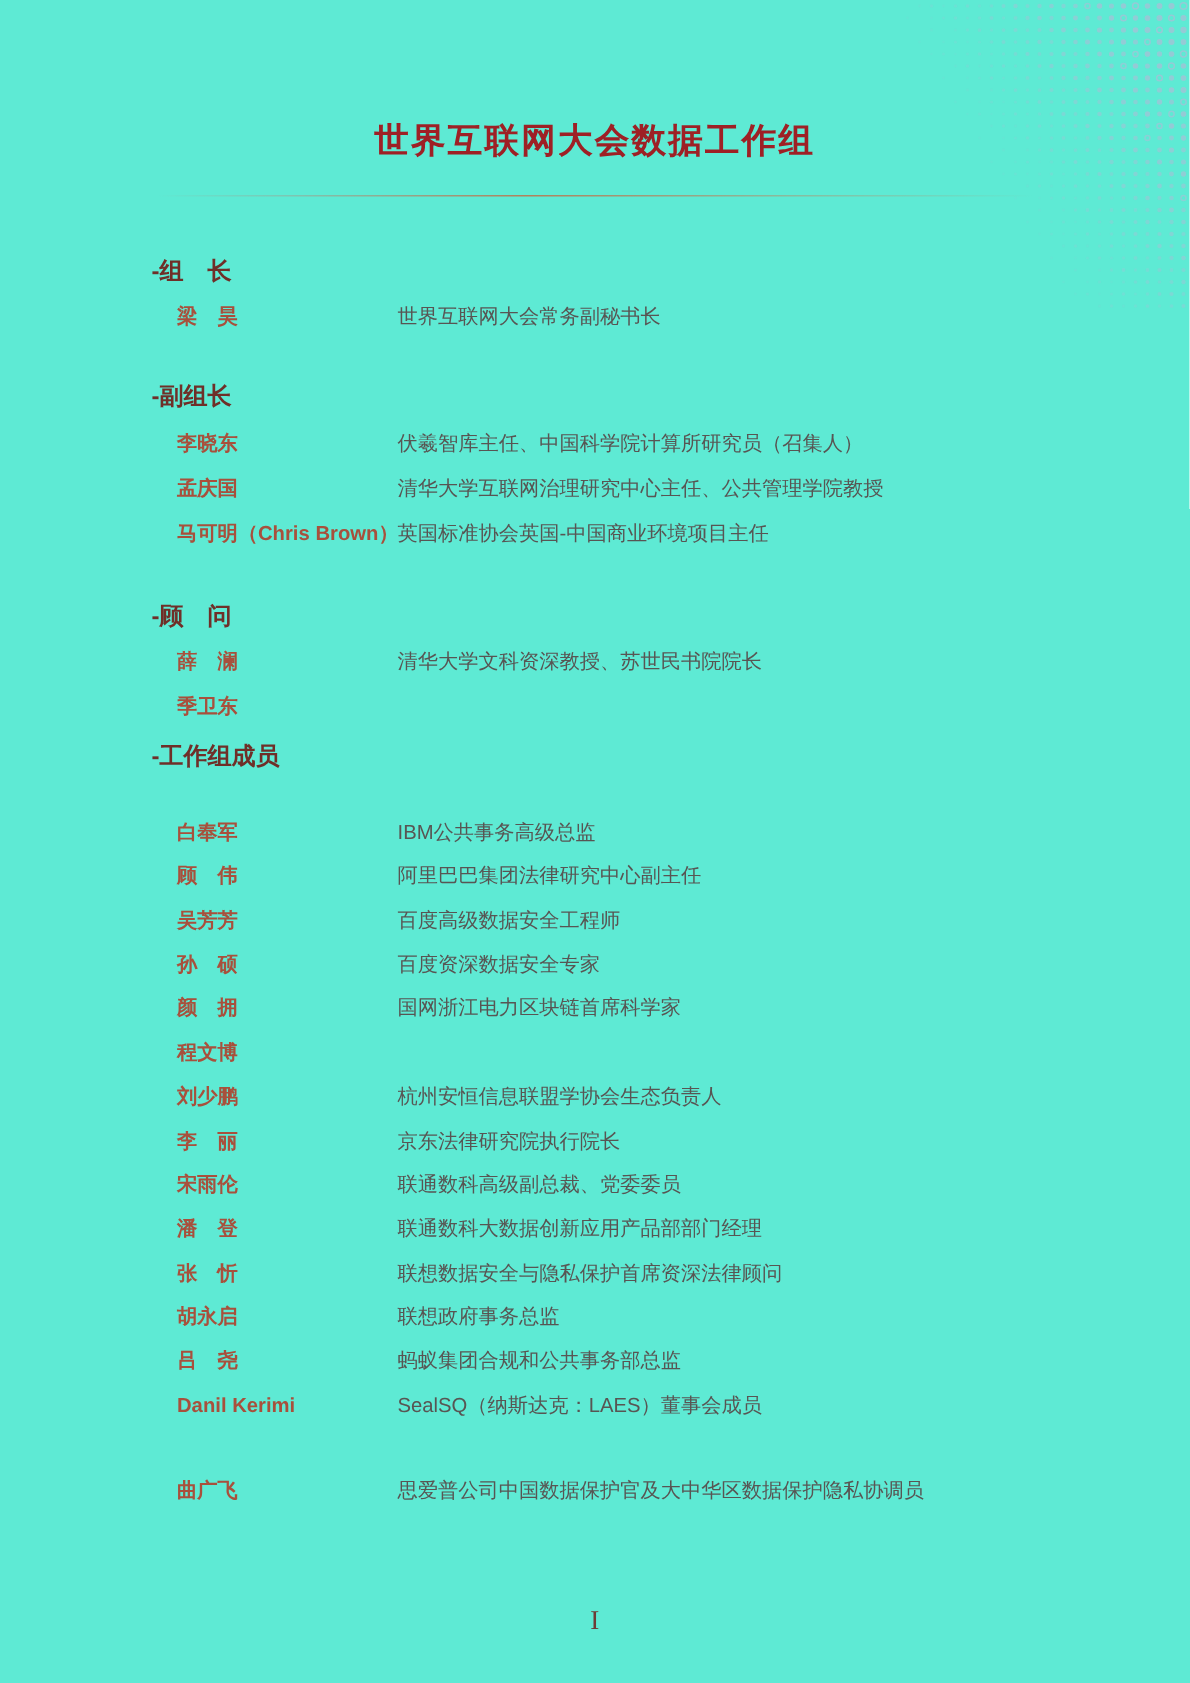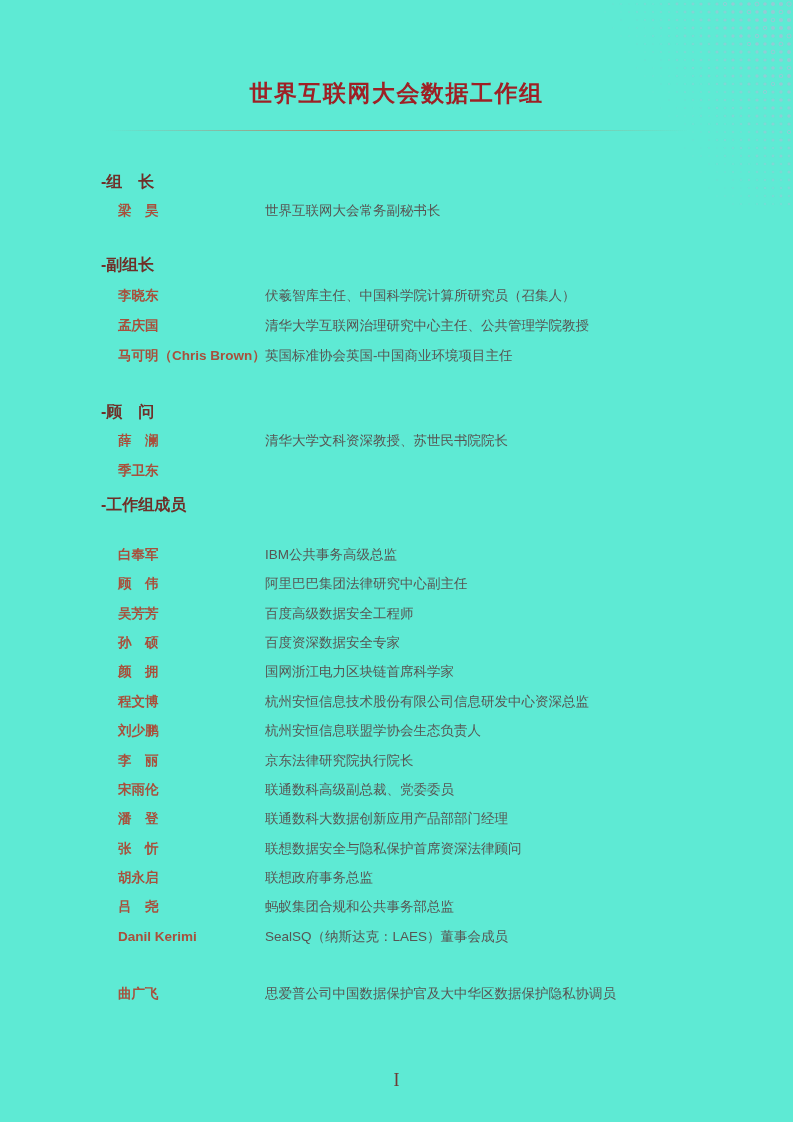--- a/index.html
+++ b/index.html
@@ -560,21 +560,20 @@
       <div class="member-row" style="top: 635px;">
         <span class="member-name">孙　硕</span>
         <span class="member-title">百度资深数据安全专家</span>
       </div>
       <div class="member-row" style="top: 664px;">
         <span class="member-name">颜　拥</span>
         <span class="member-title">国网浙江电力区块链首席科学家</span>
       </div>
       <div class="member-row" style="top: 694px;">
         <span class="member-name">程文博</span>
-        <span class="member-title">杭州安恒信息技术股份有限公司信息研发中心资深总监</span>
       </div>
       <div class="member-row" style="top: 723px;">
         <span class="member-name">刘少鹏</span>
         <span class="member-title">杭州安恒信息联盟学协会生态负责人</span>
       </div>
       <div class="member-row" style="top: 753px;">
         <span class="member-name">李　丽</span>
         <span class="member-title">京东法律研究院执行院长</span>
       </div>
       <div class="member-row" style="top: 782px; text-align: center;">

